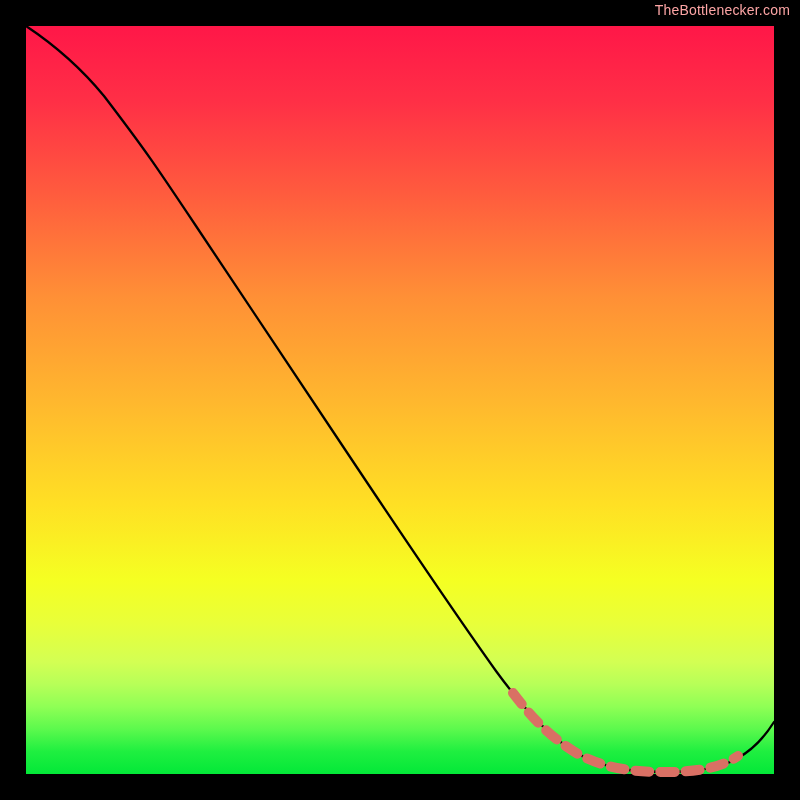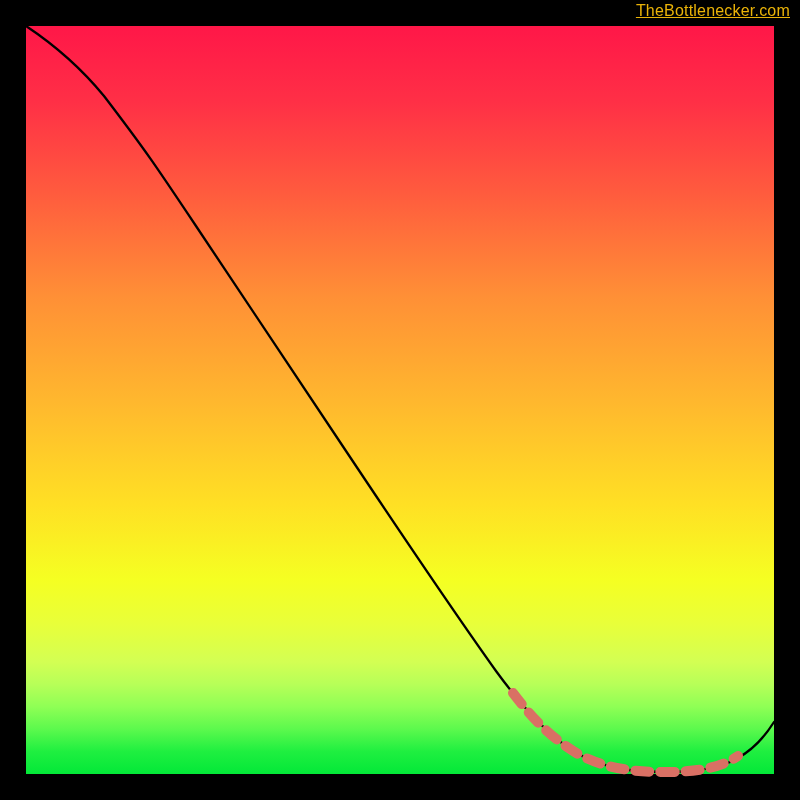--- a/index.html
+++ b/index.html
@@ -39,25 +39,24 @@
       #8fff55 91%,
       #5cf94d 94%,
       #1fef40 97%,
       #03e838 100%
     );
   }
   .watermark {
     position: absolute;
     top: 2px;
     right: 10px;
-    color: #eab308;
-    font-size: 16px;
+    color: #fca5a5;
+    font-size: 14px;
     letter-spacing: 0.2px;
     font-weight: 500;
-    text-decoration: underline;
   }
   svg.curve {
     position: absolute;
     left: 0;
     top: 0;
     width: 748px;
     height: 748px;
     overflow: visible;
   }
   .curve-line {

